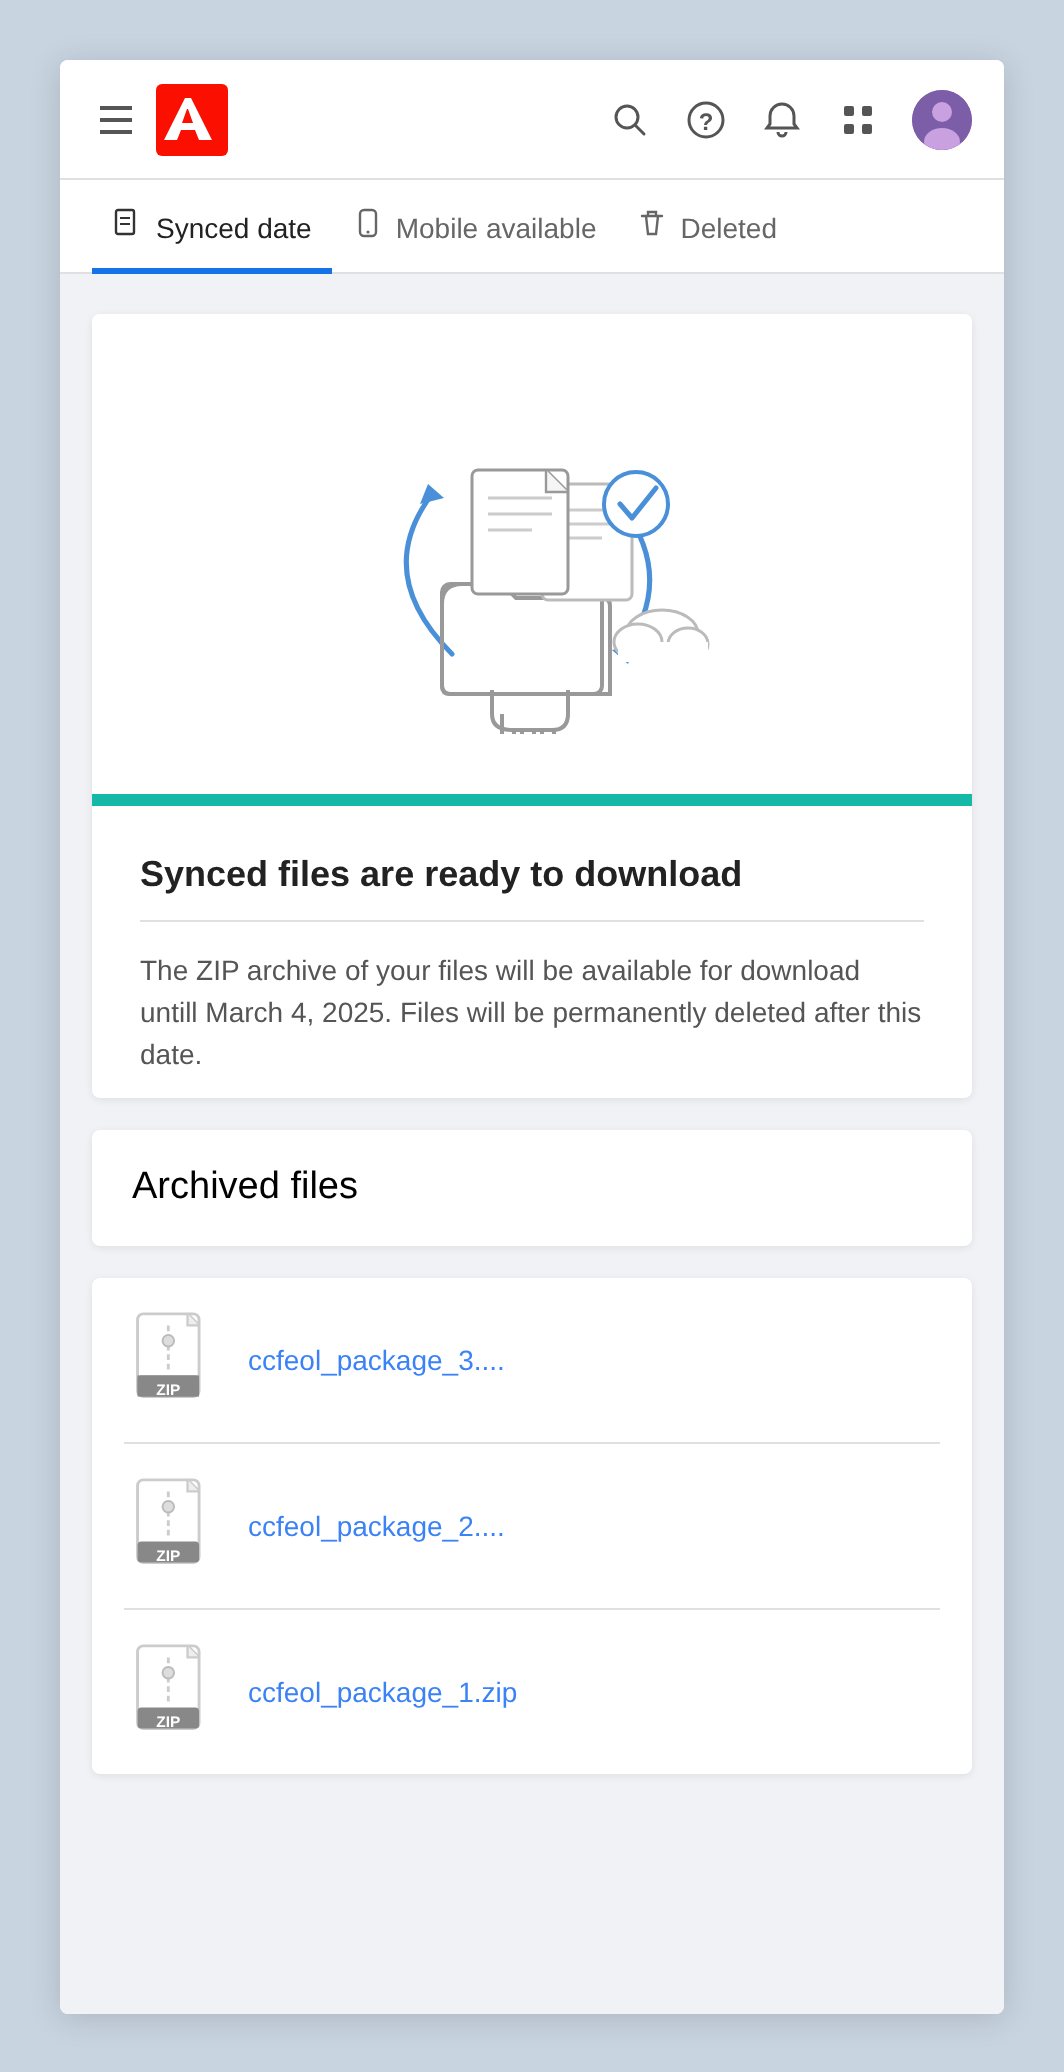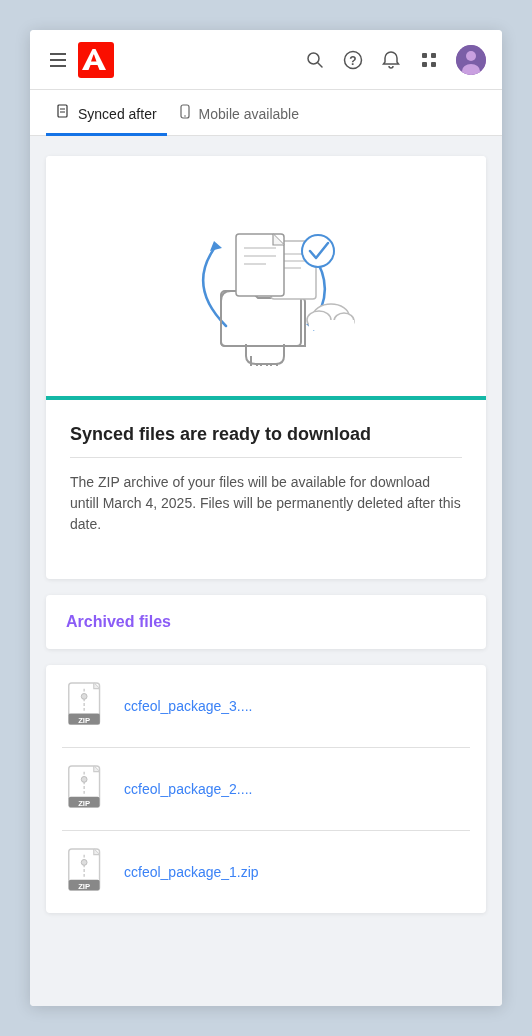--- a/index.html
+++ b/index.html
@@ -135,22 +135,22 @@
       justify-content: center;
       padding: 30px 20px;
       min-height: 230px;
     }
     .illustration-area svg {
       width: 200px;
       height: 180px;
     }
     
     .info-area {
-      padding: 24px 24px 44px;
-      border-top: 4px solid #14b8a6;
+      padding: 24px 24px 11px;
+      border-top: 6px solid #14b8a6;
     }
     .info-title {
       font-size: 18px;
       font-weight: 600;
       color: #222;
       margin-bottom: 12px;
     }
     .info-divider {
       height: 1px;
       background: #e0e0e0;
@@ -163,23 +163,23 @@
     }
     
     .archived-card {
       background: #fff;
       border-radius: 4px;
       box-shadow: 0 1px 4px rgba(0,0,0,0.08);
       padding: 18px 20px;
       margin-bottom: 16px;
     }
     .archived-title {
-      font-size: 16px;
-      font-weight: 700;
-      color: #8b5cf6;
+      font-size: 19px;
+      font-weight: 400;
+      color: #000000;
     }
     
     .file-list-card {
       background: #fff;
       border-radius: 4px;
       box-shadow: 0 1px 4px rgba(0,0,0,0.08);
       overflow: hidden;
     }
     .file-list-divider {
       height: 1px;
@@ -265,30 +265,38 @@
 
   <div class="tabs">
     <div class="tab active">
       <span class="tab-icon">
         <svg width="16" height="16" viewBox="0 0 16 16" fill="none" xmlns="http://www.w3.org/2000/svg">
           <rect x="2" y="1" width="9" height="12" rx="1" stroke="#333" stroke-width="1.2" fill="none"></rect>
           <line x1="4" y1="5" x2="9" y2="5" stroke="#333" stroke-width="1"></line>
           <line x1="4" y1="8" x2="9" y2="8" stroke="#333" stroke-width="1"></line>
         </svg>
       </span>
-      <span>Synced after</span>
+      <span>Synced date</span>
     </div>
     <div class="tab">
       <span class="tab-icon">
         <svg width="16" height="16" viewBox="0 0 16 16" fill="none" xmlns="http://www.w3.org/2000/svg">
           <rect x="4" y="1" width="8" height="13" rx="2" stroke="#666" stroke-width="1.2" fill="none"></rect>
           <circle cx="8" cy="12" r="0.8" fill="#666"></circle>
         </svg>
       </span>
       <span>Mobile available</span>
+    </div>
+    <div class="tab">
+      <span class="tab-icon">
+        <svg width="16" height="16" viewBox="0 0 16 16" fill="none" xmlns="http://www.w3.org/2000/svg">
+          <path d="M3 4h10M6 4V2h4v2M5 4l1 9h4l1-9" stroke="#666" stroke-width="1.2" fill="none" stroke-linecap="round"></path>
+        </svg>
+      </span>
+      <span>Deleted</span>
     </div>
   </div>
 
   <div class="content">
 
     <div class="card">
 
       <div class="illustration-area">
         <svg viewBox="0 0 200 180" xmlns="http://www.w3.org/2000/svg">
 

